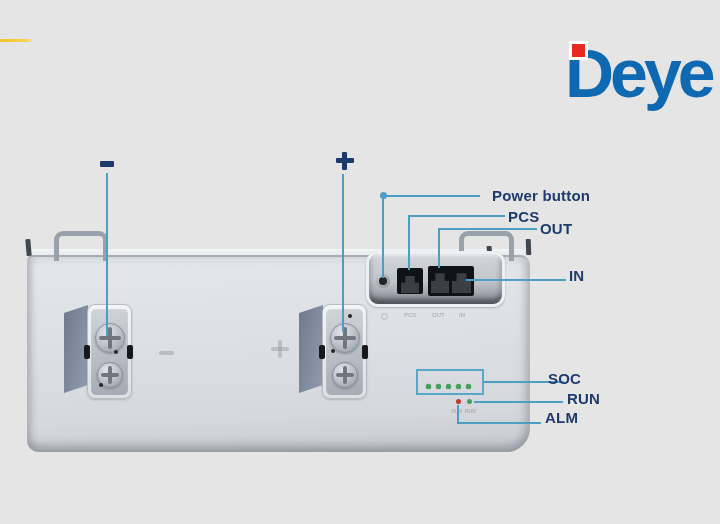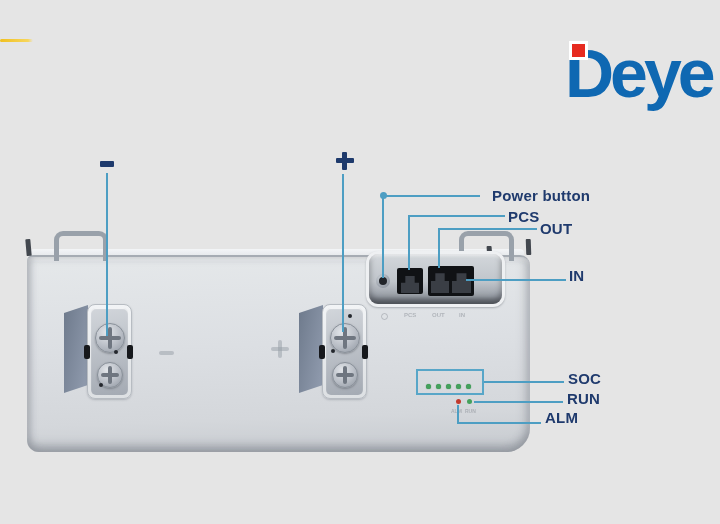--- a/index.html
+++ b/index.html
@@ -199,17 +199,17 @@
   <div class="line" style="left:466px;top:279px;width:100px;height:2px;"></div>
   <div class="line" style="left:484px;top:381px;width:80px;height:2px;"></div>
   <div class="line" style="left:474px;top:401px;width:89px;height:2px;"></div>
   <div class="line" style="left:457px;top:405px;width:2px;height:19px;"></div>
   <div class="line" style="left:457px;top:422px;width:84px;height:2px;"></div>
 
   <div class="callout" style="left:484px;top:188px;margin-left:8px;">Power button</div>
   <div class="callout" style="left:508px;top:209px;">PCS</div>
   <div class="callout" style="left:540px;top:221px;">OUT</div>
   <div class="callout" style="left:569px;top:268px;">IN</div>
-  <div class="callout" style="left:568px;top:371px;">SOC</div>
+  <div class="callout" style="left:548px;top:371px;">SOC</div>
   <div class="callout" style="left:567px;top:391px;">RUN</div>
   <div class="callout" style="left:545px;top:410px;">ALM</div>
 
 </div>
 
 </body></html>

